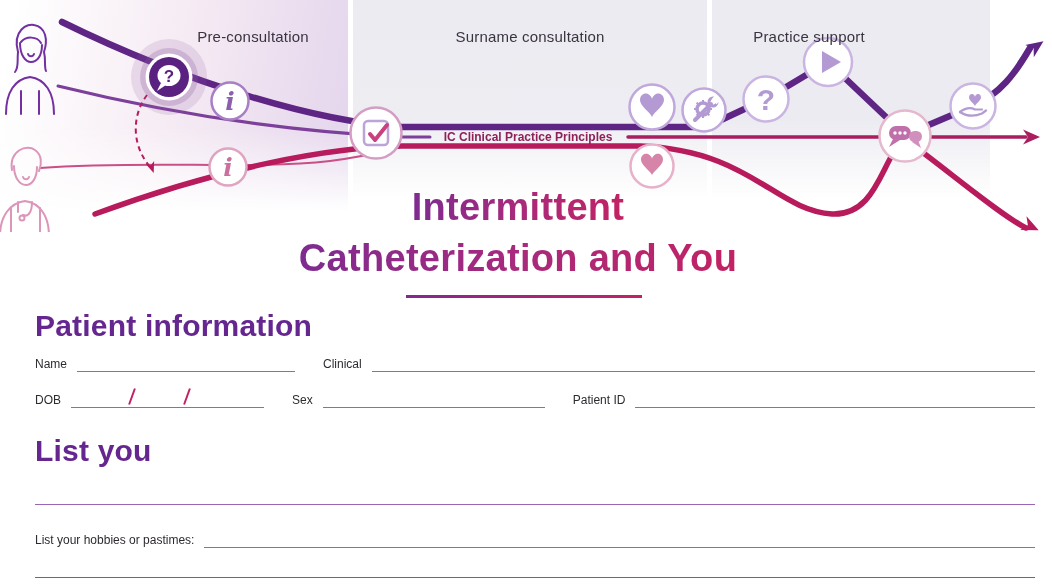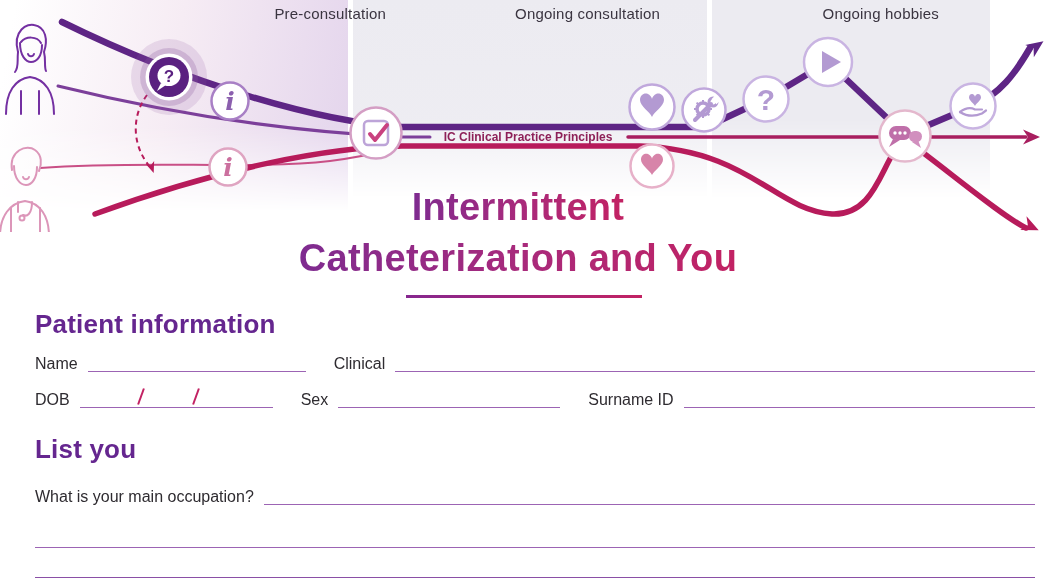--- a/index.html
+++ b/index.html
@@ -8,44 +8,44 @@
 
   
   .header{position:absolute;left:0;top:0;width:1052px;height:232px}
   .panel{position:absolute;top:0;
          -webkit-mask-image:linear-gradient(to bottom,#000 58%,transparent 97%);
          mask-image:linear-gradient(to bottom,#000 58%,transparent 97%)}
   .p1{left:0;width:348px;height:218px;
       background:linear-gradient(100deg,#ffffff 4%,#f6ecf4 48%,#e3d4ec 100%)}
   .p2{left:353px;width:354px;height:205px;background:linear-gradient(180deg,#ecebf1,#efeef3)}
   .p3{left:712px;width:278px;height:205px;background:#ecebf1}
-  .stage{position:absolute;top:5px;font-size:15px;color:#3a3440;text-align:right;letter-spacing:.2px}
+  .stage{position:absolute;top:28px;font-size:15px;color:#3a3440;text-align:center;letter-spacing:.2px}
   .s1{left:120px;width:266px}
   .s2{left:400px;width:260px}
   .s3{left:679px;width:260px}
   .hsvg{position:absolute;left:0;top:0}
 
   
   .tline{position:absolute;left:0;right:16px;text-align:center;font-weight:800;
          font-size:38px;letter-spacing:.3px;line-height:1}
   .t1{top:188px}.t2{top:239px}
   .grad{color:#a02878}
   @supports (-webkit-background-clip:text){
     .grad{background:linear-gradient(90deg,#7e2b90,#a82a7c,#c22263);
           -webkit-background-clip:text;background-clip:text;color:transparent}
   }
   .tdiv{position:absolute;top:295px;left:406px;width:236px;height:3px;
         background:linear-gradient(90deg,#86278f,#c22263)}
 
   
-  .h2{position:absolute;left:35px;font-size:26px;font-weight:800;color:#65268f;letter-spacing:.2px;line-height:1}
+  .h2{position:absolute;left:35px;font-size:30px;font-weight:800;color:#65268f;letter-spacing:.2px;line-height:1}
   .hi{top:311px}.ha{top:436px}
   .row{position:absolute;left:35px;right:17px;display:flex;align-items:flex-end;height:24px}
   .r1{top:350px}.r2{top:386px}.r3{top:483px}.r4{top:526px}
-  .lbl{font-size:16px;color:#2e2b30;line-height:20px;white-space:nowrap;padding-right:10px}
+  .lbl{font-size:12px;color:#2e2b30;line-height:20px;white-space:nowrap;padding-right:10px}
   .fline{border-bottom:1.7px solid #9c64b4;height:1px;margin-bottom:2px;position:relative}
   .w218{width:218px}.w193{width:193px}.w222{width:222px}.grow{flex:1 1 auto}
   .gap{width:28px;flex:0 0 auto}
   .slash{position:absolute;width:2px;height:17px;background:#c22263;
          transform:rotate(20deg);bottom:2px}
   .sl1{left:60px}.sl2{left:115px}
   .contline{position:absolute;left:35px;right:17px;top:577px;border-bottom:1.8px solid #8a4fa6}
 </style>
 </head>
 <body>
@@ -170,22 +170,22 @@
       <circle r="22.5" fill="#ffffff" stroke="#c9b4e2" stroke-width="2.5"></circle>
       <path d="M2 0 C1 -2.5 -4 -5.5 -4 -8.5 C-4 -11.5 -1.5 -12.5 0 -11.7 C1.2 -11.2 2 -9.8 2 -9 C2 -9.8 2.8 -11.2 4 -11.7 C5.5 -12.5 8 -11.5 8 -8.5 C8 -5.5 3 -2.5 2 0 Z" fill="#b39ad2"></path>
       <g stroke="#b39ad2" stroke-width="2.2" fill="none" stroke-linecap="round">
         <path d="M-13 6 C-7 1.5 -2 1.5 2 3.5 L9 3.5"></path>
         <path d="M-13 6 C-6 10.5 2 10.5 9 7.5 L13 4.5"></path>
       </g>
     </g>
   </svg>
 
   <div class="stage s1">Pre-consultation</div>
-  <div class="stage s2">Ongoing consultation</div>
-  <div class="stage s3">Ongoing hobbies</div>
+  <div class="stage s2">Surname consultation</div>
+  <div class="stage s3">Practice support</div>
 </div>
 
 <div class="tline t1"><span class="grad">Intermittent</span></div>
 <div class="tline t2"><span class="grad">Catheterization and You</span></div>
 <div class="tdiv"></div>
 
 <div class="h2 hi">Patient information</div>
 
 <div class="row r1">
   <span class="lbl">Name</span>
@@ -198,28 +198,28 @@
 <div class="row r2">
   <span class="lbl">DOB</span>
   <div class="fline w193">
     <span class="slash sl1"></span>
     <span class="slash sl2"></span>
   </div>
   <div class="gap"></div>
   <span class="lbl">Sex</span>
   <div class="fline w222"></div>
   <div class="gap"></div>
-  <span class="lbl">Surname ID</span>
+  <span class="lbl">Patient ID</span>
   <div class="fline grow"></div>
 </div>
 
 <div class="h2 ha">List you</div>
 
 <div class="row r3">
-  <span class="lbl">What is your main occupation?</span>
   <div class="fline grow"></div>
 </div>
 
 <div class="row r4">
+  <span class="lbl">List your hobbies or pastimes:</span>
   <div class="fline grow"></div>
 </div>
 
 <div class="contline"></div>
 
 </body></html>

